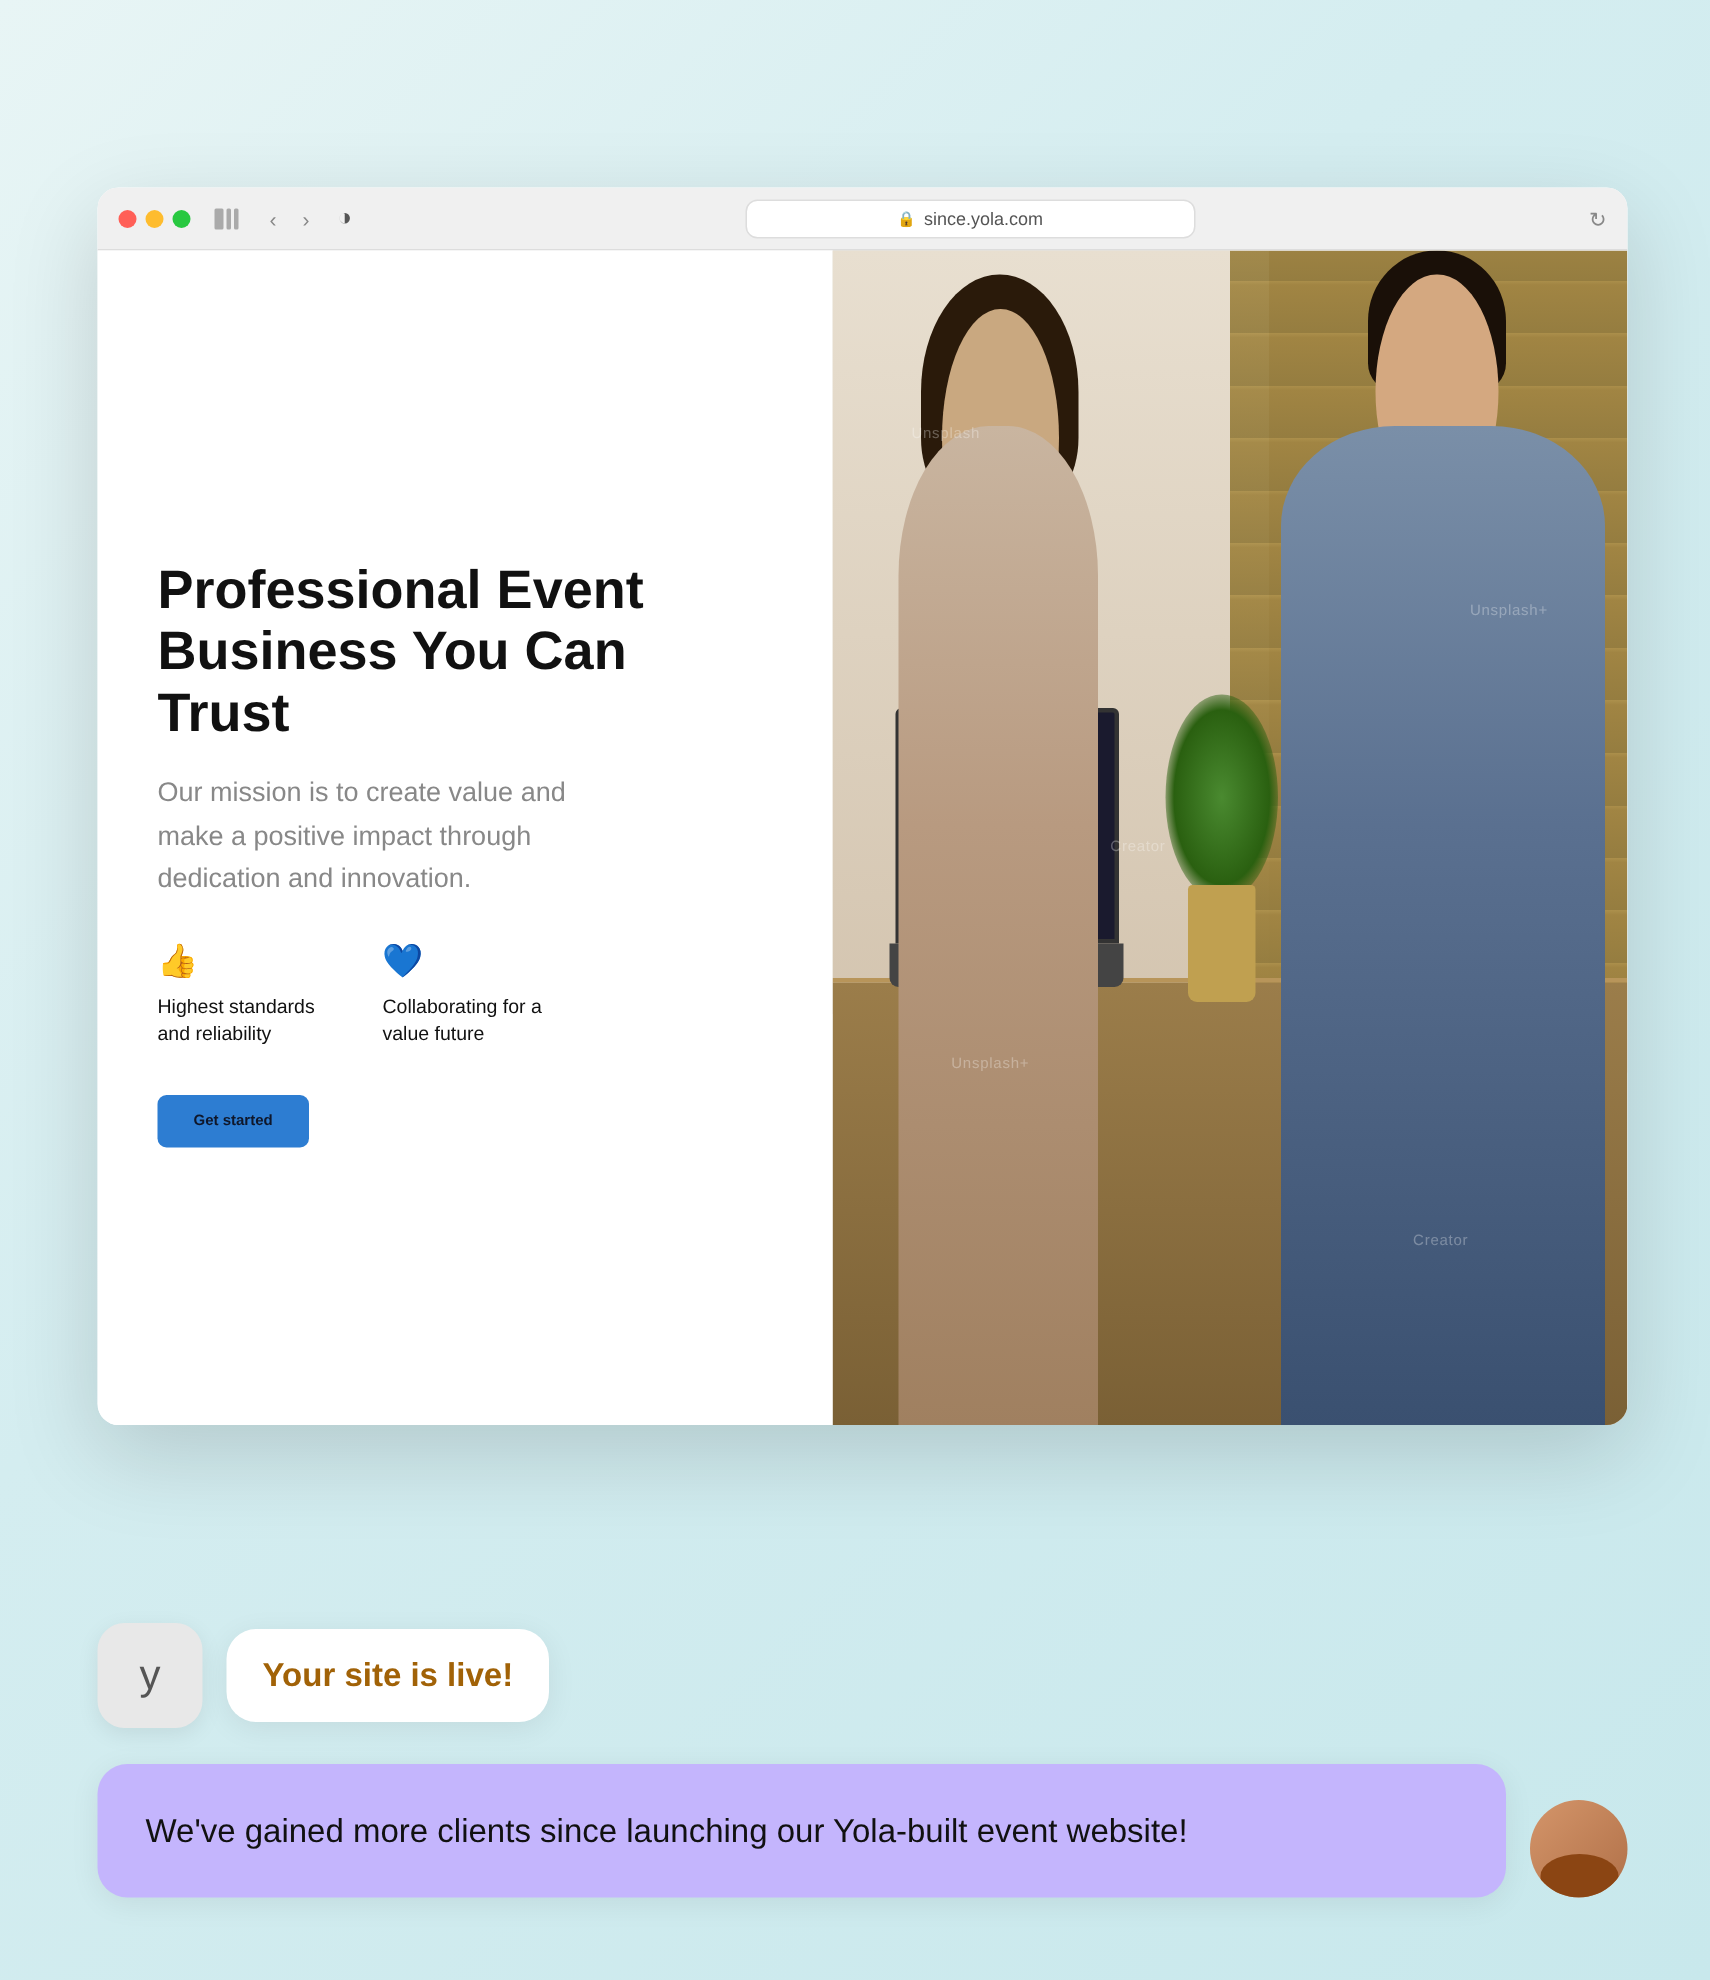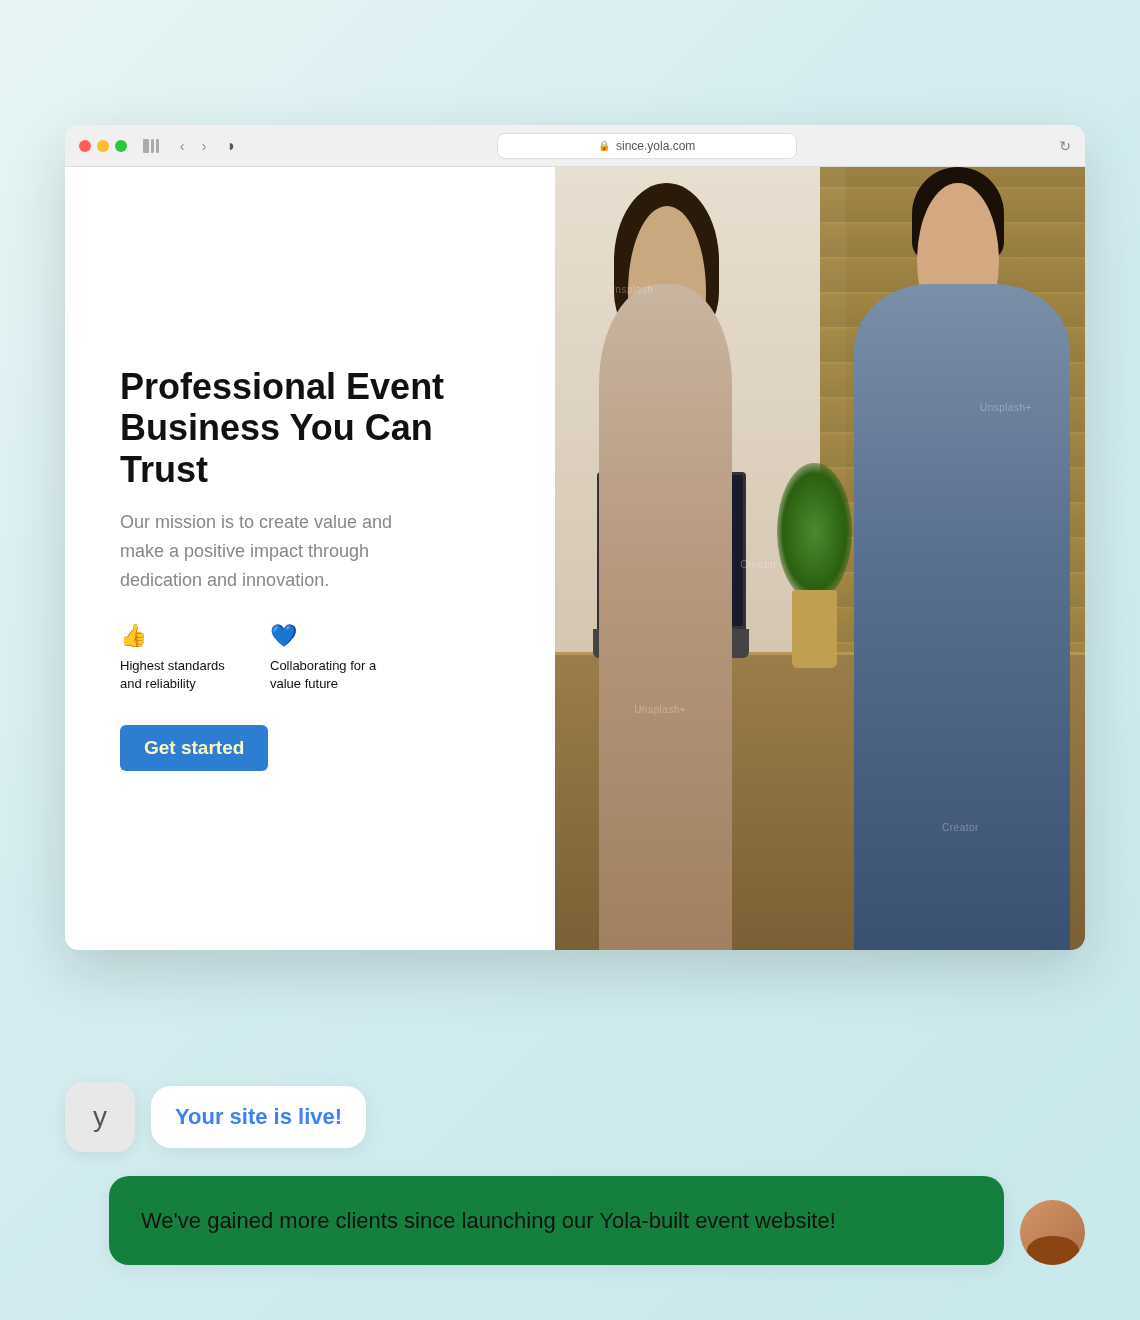--- a/index.html
+++ b/index.html
@@ -114,21 +114,21 @@
       cursor: pointer;
     }
 
     .browser-content {
       display: flex;
       height: calc(100% - 42px);
     }
 
     .site-left {
       flex: 0 0 48%;
-      padding: 60px 40px 40px 55px;
+      padding: 60px 40px 40px 40px;
       display: flex;
       flex-direction: column;
       justify-content: center;
       background: #fff;
     }
 
     .site-title {
       font-size: 36px;
       font-weight: 800;
       color: #111;
@@ -166,25 +166,25 @@
     .feature-label {
       font-size: 13px;
       font-weight: 400;
       color: #111;
       line-height: 1.4;
       max-width: 120px;
     }
 
     .cta-button {
       background: #2d7dd2;
-      color: #fef9c3;
+      color: #0f172a;
       border: none;
       border-radius: 6px;
       padding: 12px 24px;
-      font-size: 19px;
+      font-size: 10px;
       font-weight: 600;
       cursor: pointer;
       width: fit-content;
     }
 
     .site-right {
       flex: 0 0 52%;
       overflow: hidden;
       position: relative;
     }
@@ -224,37 +224,36 @@
     .bubble-1 {
       background: #fff;
       border-radius: 20px;
       padding: 18px 24px;
       box-shadow: 0 4px 20px rgba(0,0,0,0.07);
     }
 
     .bubble-1-text {
       font-size: 22px;
       font-weight: 600;
-      color: #3b82f6;
+      color: #a16207;
     }
 
     .chat-row-2 {
       display: flex;
       align-items: flex-end;
       gap: 16px;
       position: relative;
     }
 
     .bubble-2 {
-      background: #15803d;
+      background: #c4b5fd;
       border-radius: 20px;
       padding: 28px 32px;
       box-shadow: 0 4px 20px rgba(0,0,0,0.07);
       flex: 1;
-      margin-left: 44px;
     }
 
     .bubble-2-text {
       font-size: 22px;
       font-weight: 500;
       color: #111;
       line-height: 1.5;
     }
 
     

